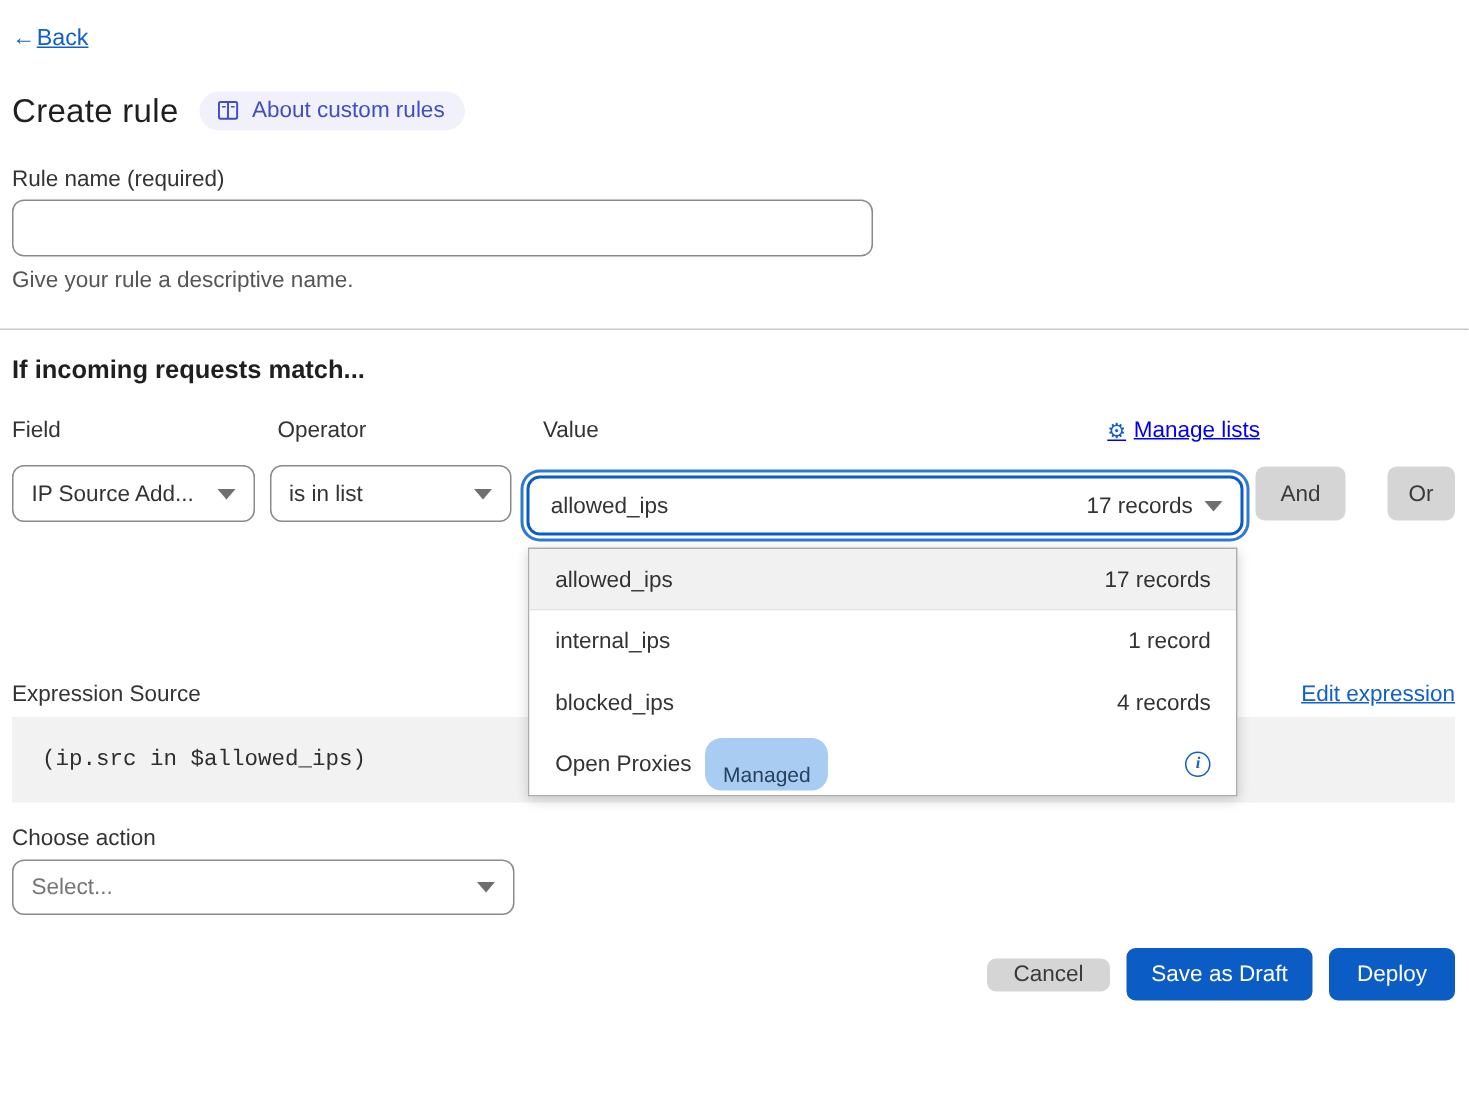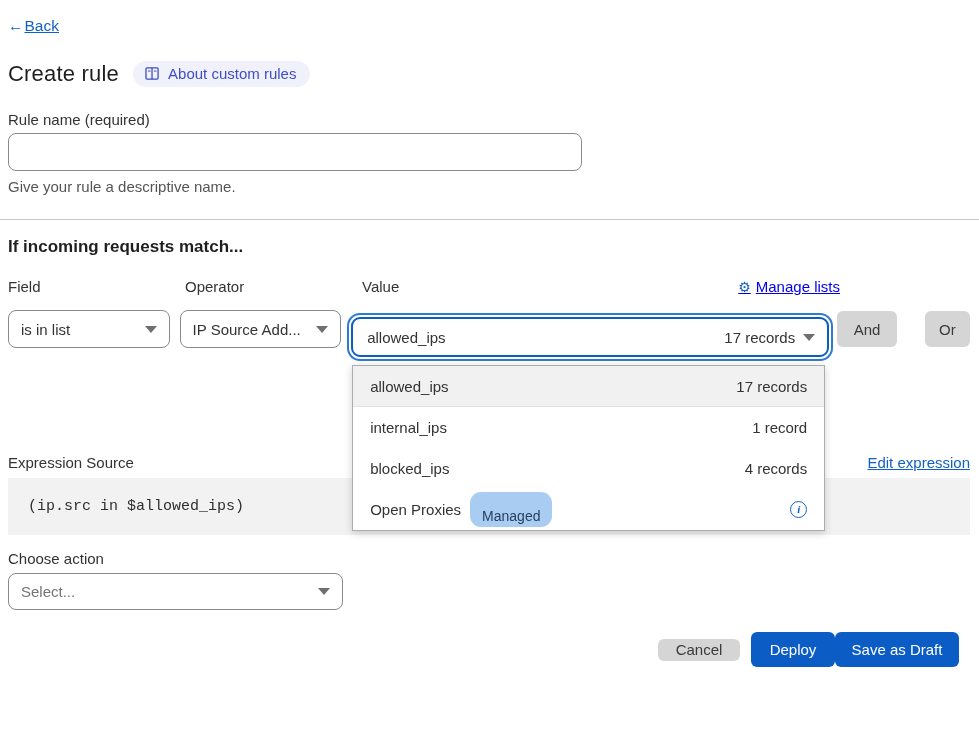--- a/index.html
+++ b/index.html
@@ -182,26 +182,26 @@
     <div class="value-label-cell">
       <span>Value</span>
       <a class="manage-lists" href="#">
         <span class="gear-glyph">⚙</span>
         <span class="link">Manage lists</span>
       </a>
     </div>
   </div>
 
   <div class="cond-row pad">
+    <div class="select select-field">
+      <span>IP Source Add...</span>
+      <span class="chevron"></span>
+    </div>
     <div class="select select-operator">
       <span>is in list</span>
-      <span class="chevron"></span>
-    </div>
-    <div class="select select-field">
-      <span>IP Source Add...</span>
       <span class="chevron"></span>
     </div>
 
     <div class="value-wrap">
       <div class="select select-value">
         <span>allowed_ips</span>
         <span class="right-group">
           <span class="dd-count">17 records</span>
           <span class="chevron"></span>
         </span>
@@ -245,17 +245,17 @@
   <div class="choose-action-label pad">Choose action</div>
   <div class="pad">
     <div class="select select-action">
       <span class="placeholder">Select...</span>
       <span class="chevron"></span>
     </div>
   </div>
 
   <div class="footer pad">
     <button class="btn-gray btn-cancel">Cancel</button>
+    <button class="btn-primary btn-save">Save as Draft</button>
     <button class="btn-primary btn-deploy">Deploy</button>
-    <button class="btn-primary btn-save">Save as Draft</button>
   </div>
 
 </div>
 
 </body></html>

